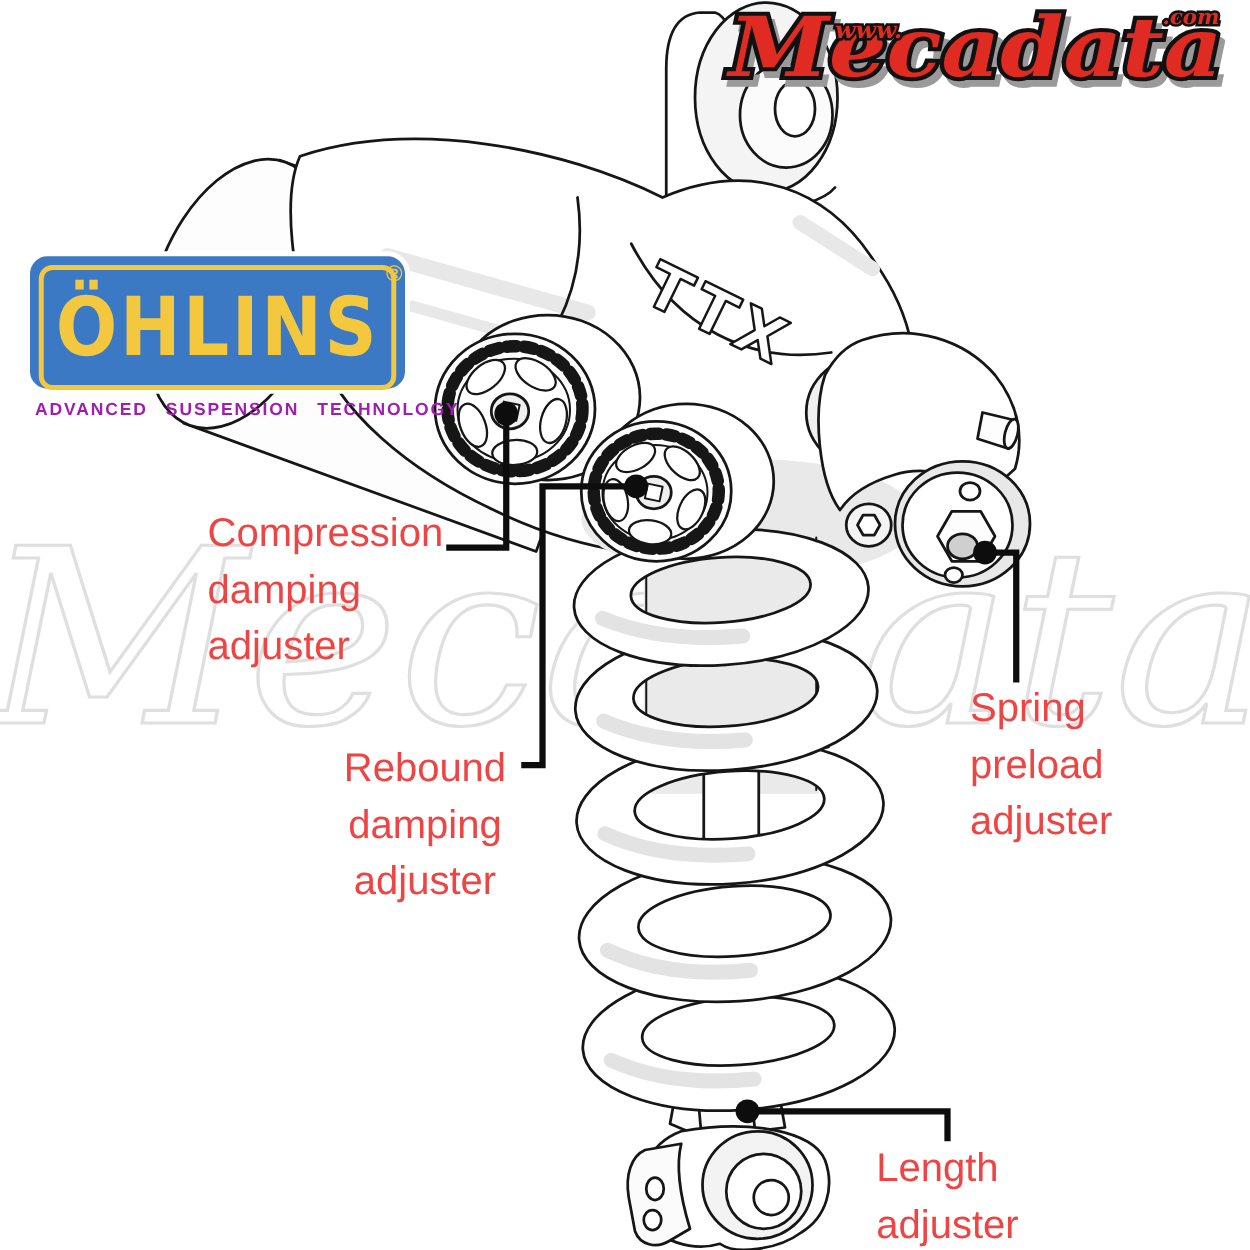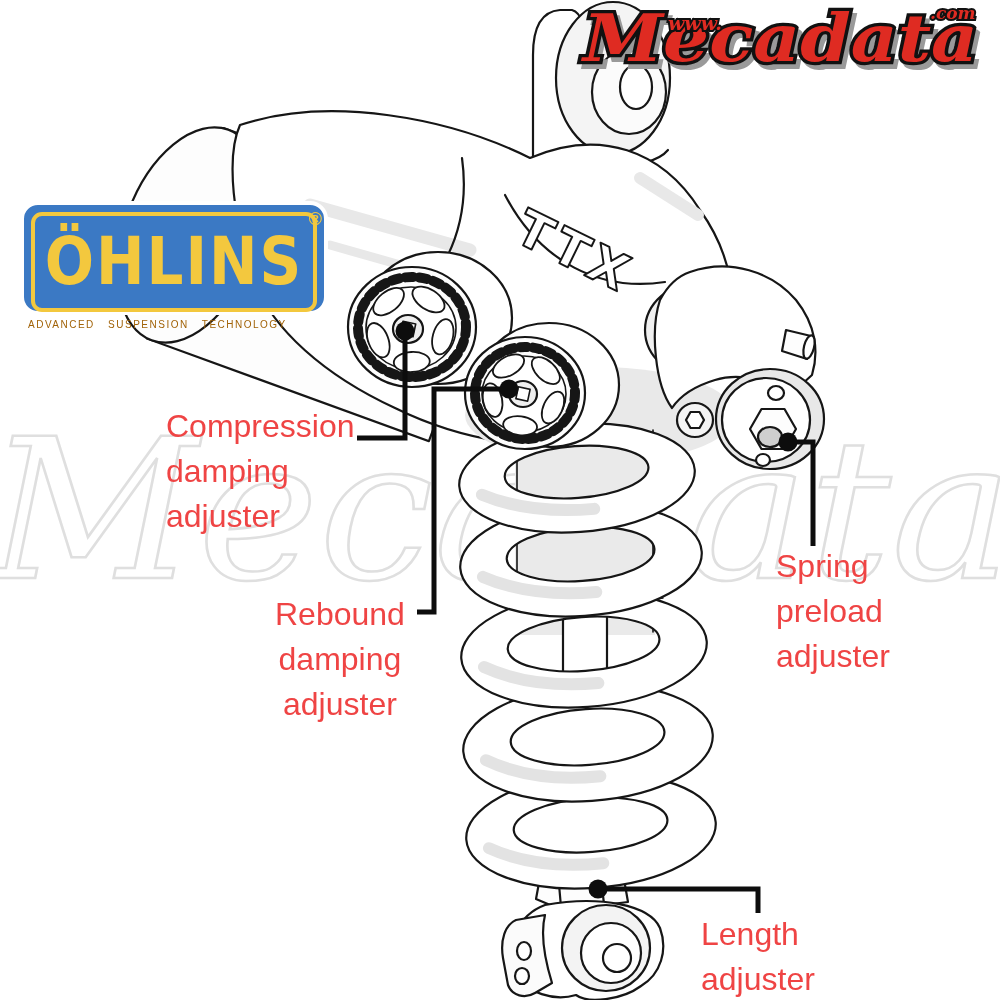--- a/index.html
+++ b/index.html
@@ -17,21 +17,21 @@
 
   
   .ohlins-wrap{position:absolute;left:8px;top:201px;width:308px;margin-left:12px;}
   .ohlins-box{position:relative;background:#3b79c4;border:4px solid #ffffff;
               border-radius:18px;padding:7px;height:92px;box-sizing:content-box;}
   .ohlins-inner{border:4px solid #f3c83e;border-radius:11px;height:100%;
                 display:flex;align-items:center;justify-content:center;}
   .ohlins-word{color:#f3c83e;font-weight:bold;font-size:58px;letter-spacing:2px;
                font-family:"DejaVu Sans",sans-serif;transform:scaleY(1.12);}
   .ohlins-reg{position:absolute;right:2px;top:4px;color:#f3c83e;font-size:18px;font-weight:bold;}
-  .ohlins-tag{margin-top:4px;padding-left:8px;color:#a16207;font-weight:normal;font-size:10px;
+  .ohlins-tag{margin-top:4px;padding-left:8px;color:#a21caf;font-weight:bold;font-size:14px;
               letter-spacing:1.5px;word-spacing:9px;white-space:nowrap;
               font-family:"Liberation Sans",sans-serif;}
 </style>
 </head>
 <body>
 
 <div class="stage">
 
 <svg width="1000" height="1000" viewBox="0 0 1000 1000">
 

